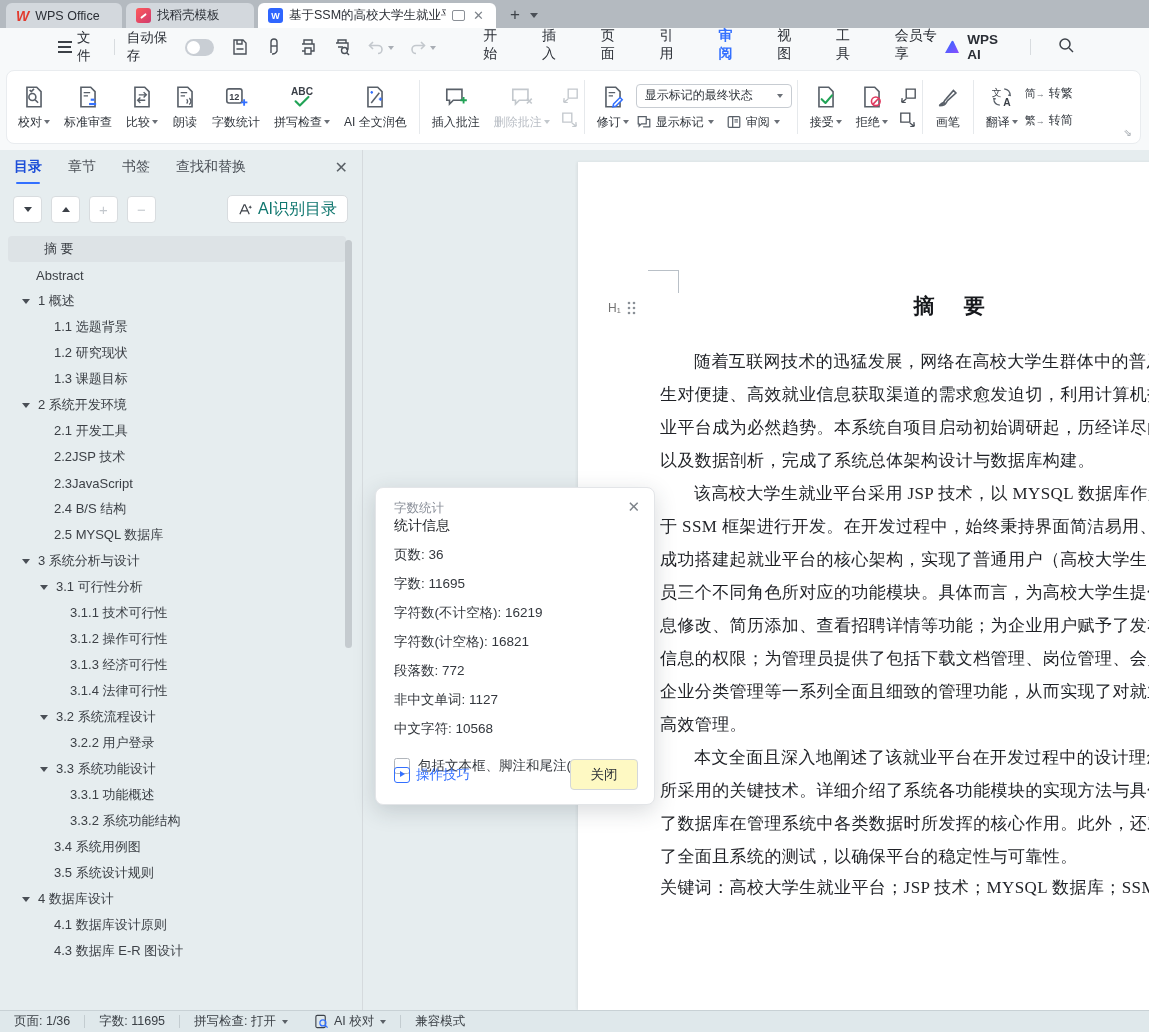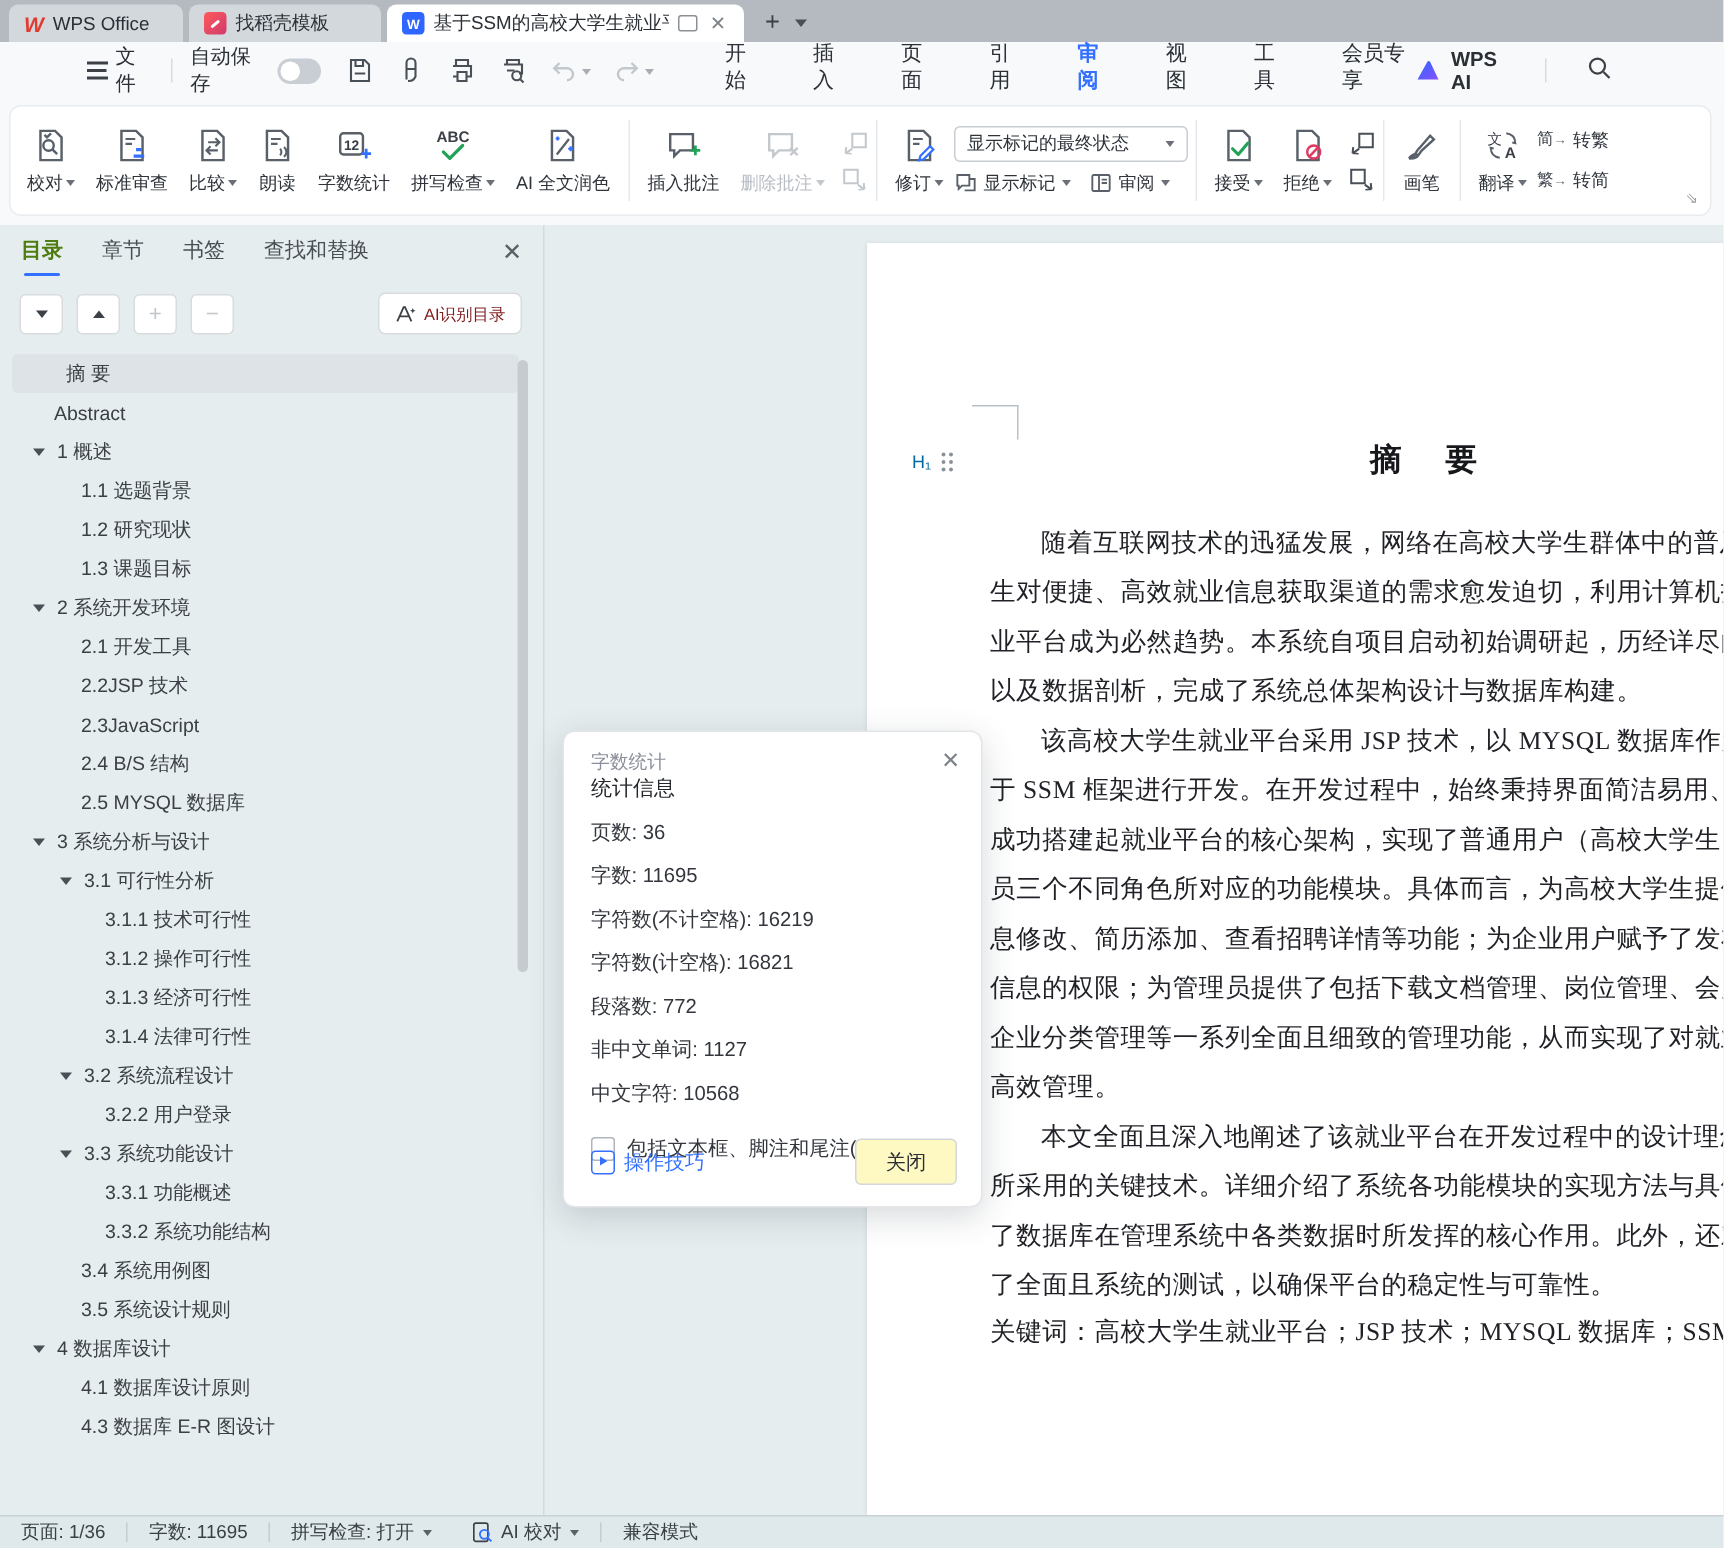--- a/index.html
+++ b/index.html
@@ -59,43 +59,43 @@
   .hanzi-ico{font-size:11px;color:#3c4148;line-height:1;}
   .hanzi-ico .arr{font-size:9px;color:#6b7077;}
   .expand{position:absolute;right:8px;bottom:5px;color:#9aa0a7;font-size:10px;}
 
   
   .content{position:absolute;left:0;top:150px;width:1149px;height:860px;background:#e6edef;overflow:hidden;}
   .paneldiv{position:absolute;left:362px;top:0;width:1px;height:860px;background:#d5dadd;}
   .panel{position:absolute;left:0;top:0;width:362px;height:860px;}
   .ptabs{position:absolute;left:14px;top:8px;display:flex;gap:26px;font-size:14px;color:#4a4f56;}
   .pt{padding-bottom:8px;position:relative;}
-  .pt-act{color:#4d7c0f;font-weight:bold;}
+  .pt-act{color:#1d4ed8;font-weight:bold;}
   .pt-act:after{content:"";position:absolute;left:2px;right:2px;bottom:0;height:2.5px;border-radius:2px;background:#3370ff;}
   .pclose{position:absolute;right:14px;top:8px;font-size:16px;color:#5a6066;}
   .btnrow{position:absolute;left:13px;top:46px;display:flex;gap:9px;}
   .pbtn{width:29px;height:27px;border:1px solid #d8dcdf;border-radius:4px;background:#fff;display:flex;align-items:center;justify-content:center;box-sizing:border-box;}
   .car-d{width:0;height:0;border:4px solid transparent;border-top:5px solid #3c4148;margin-top:4px;}
   .car-u{width:0;height:0;border:4px solid transparent;border-bottom:5px solid #3c4148;margin-bottom:4px;}
   .pm{font-size:15px;color:#c3c8cd;line-height:1;}
-  .aibtn{position:absolute;right:14px;top:45px;height:28px;border:1px solid #d8dcdf;border-radius:5px;background:#fff;display:flex;align-items:center;gap:5px;padding:0 10px;font-size:11px;color:#7f1d1d;box-sizing:border-box;}
+  .aibtn{position:absolute;right:14px;top:45px;height:28px;border:1px solid #d8dcdf;border-radius:5px;background:#fff;display:flex;align-items:center;gap:5px;padding:0 10px;font-size:16px;color:#0f766e;box-sizing:border-box;}
   .toc{position:absolute;left:0;top:86px;width:354px;}
   .trow{height:26px;display:flex;align-items:center;font-size:13px;color:#3c4046;box-sizing:border-box;}
   .trow.sel{background:#dde3e6;border-radius:4px;margin:0 8px;padding-left:28px;}
   .trow.l0{padding-left:36px;}
   .trow.l1{padding-left:54px;}
   .trow.l2{padding-left:70px;}
   .tcaret{width:0;height:0;border:4px solid transparent;border-top:5px solid #4a4f56;margin-right:8px;margin-top:4px;margin-left:-14px;}
   .pscroll{position:absolute;left:345px;top:90px;width:7px;height:408px;border-radius:4px;background:#c5cbcf;}
 
   
   .docarea{position:absolute;left:363px;top:0;width:786px;height:860px;overflow:hidden;}
   .page{position:absolute;left:215px;top:12px;width:754px;height:848px;background:#ffffff;box-shadow:-1px 0 3px rgba(0,0,0,.07);}
   .cornermark{position:absolute;left:70px;top:108px;width:30px;height:22px;border-top:1px solid #b9c0c7;border-right:1px solid #b9c0c7;}
-  .h1handle{position:absolute;left:30px;top:139px;display:flex;align-items:flex-start;gap:6px;color:#0369a1;font-size:12px;}
+  .h1handle{position:absolute;left:30px;top:139px;display:flex;align-items:flex-start;gap:6px;color:#737373;font-size:12px;}
   .doctitle{position:absolute;left:0;top:130px;width:754px;text-align:center;font-family:"Liberation Serif","DejaVu Serif",serif;font-size:21px;font-weight:bold;color:#16181c;letter-spacing:12px;}
   .dline{position:absolute;left:82px;white-space:nowrap;font-family:"Liberation Serif","DejaVu Serif",serif;font-size:17px;color:#1f2126;letter-spacing:0.4px;}
   .dline.ind{left:116px;}
   .kwline{position:absolute;left:82px;top:714px;white-space:nowrap;font-family:"Liberation Serif","DejaVu Serif",serif;font-size:17px;color:#1f2126;letter-spacing:0.4px;}
   .kwline b{font-weight:normal;}
 
   
   .dialog{position:absolute;left:375px;top:487px;width:280px;height:318px;background:#fff;border:1px solid #e3e5e8;border-radius:8px;box-shadow:0 6px 22px rgba(40,50,60,.18);z-index:50;box-sizing:border-box;padding:12px 18px 14px;}
   .dtitle{font-size:12.5px;color:#8a8f99;}
   .dclose{position:absolute;right:14px;top:10px;font-size:15px;color:#7d838a;}

